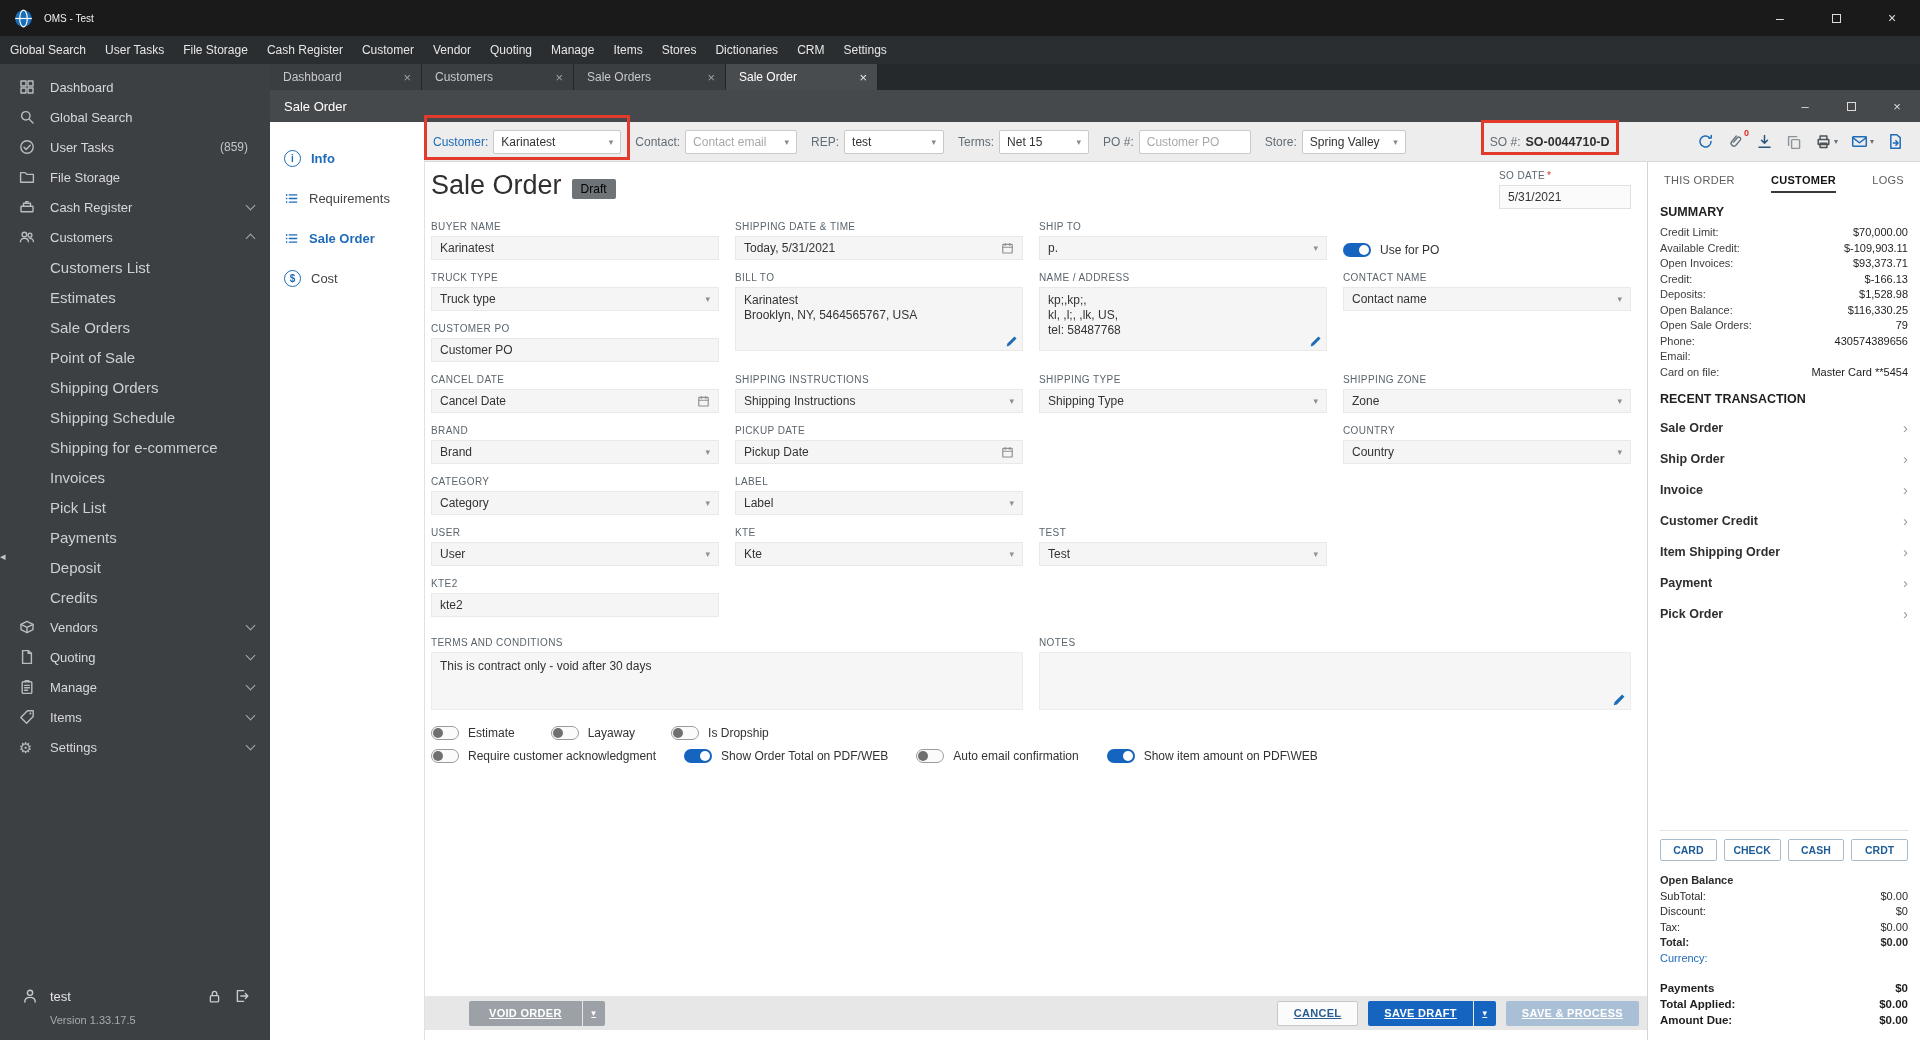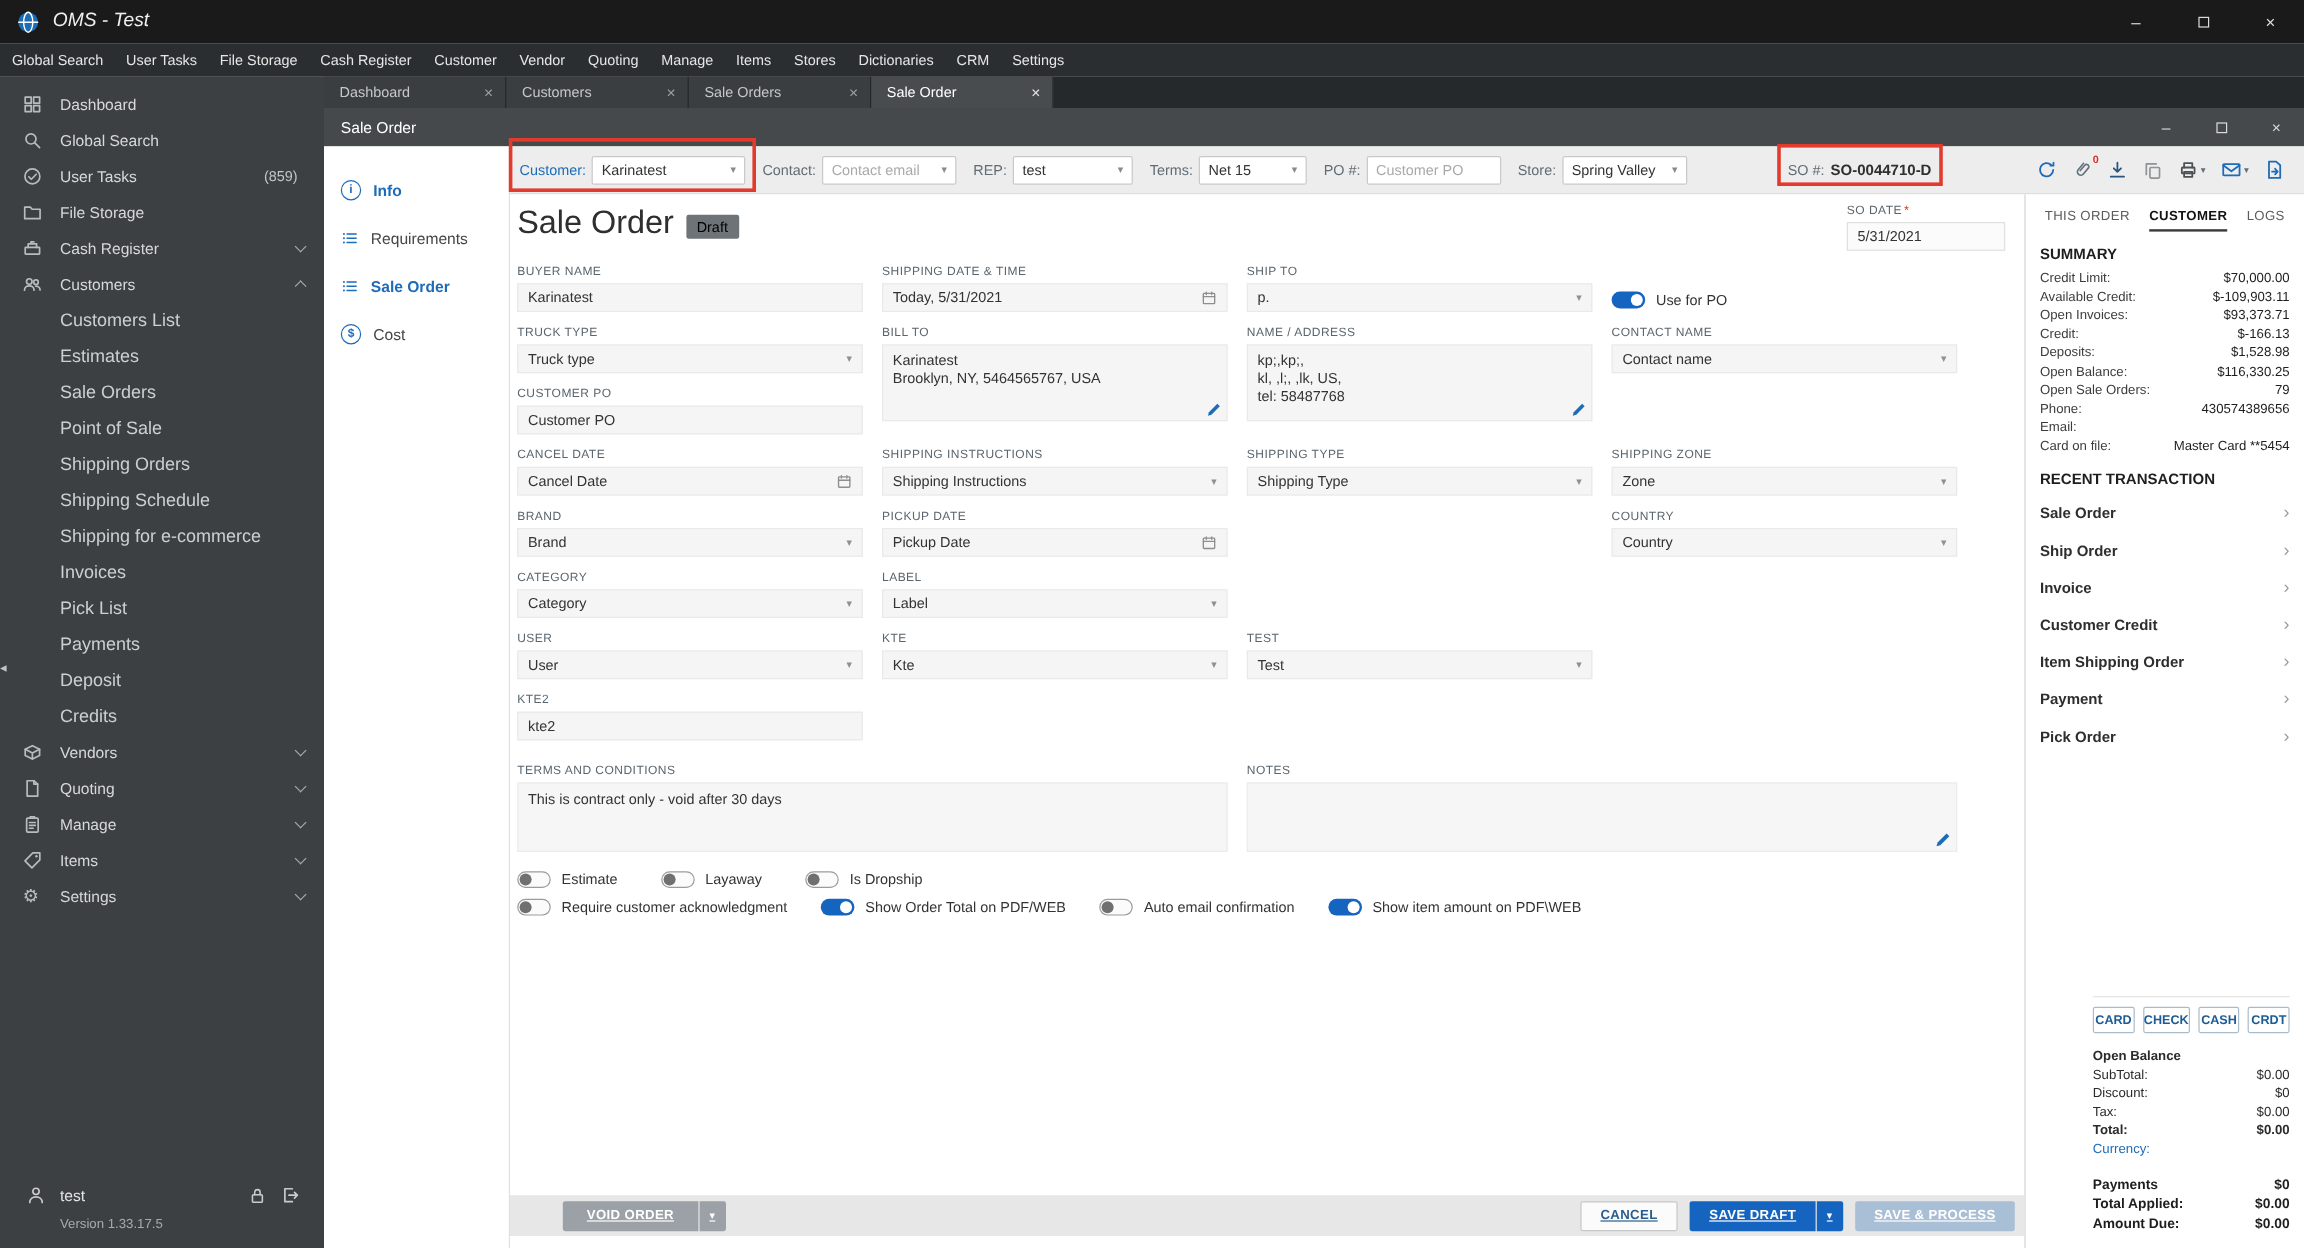--- a/index.html
+++ b/index.html
@@ -4,21 +4,21 @@
 <style>
   * { margin:0; padding:0; box-sizing:border-box; }
   html,body { width:1920px; height:1040px; overflow:hidden; }
   body { font-family:"Liberation Sans","DejaVu Sans",sans-serif; font-size:12px; color:#333; background:#fff; position:relative; }
 
   svg.ic { fill:none; stroke:currentColor; stroke-width:1.4; stroke-linecap:round; stroke-linejoin:round; flex:none; }
 
   
   .titlebar { height:36px; background:#1a1a1a; color:#fff; display:flex; align-items:center; padding-left:14px; }
   .logo { width:19px; height:19px; margin-right:11px; flex:none; }
-  .app-title { font-size:16px; color:#f0f0f0;font-style:italic; }
+  .app-title { font-size:10px; color:#f0f0f0; }
   .win-controls { margin-left:auto; display:flex; height:100%; }
   .win-btn { width:56px; height:100%; display:flex; align-items:center; justify-content:center; color:#dcdcdc; font-size:14px; }
   .win-box { width:9px; height:9px; border:1.2px solid #dcdcdc; display:inline-block; }
 
   
   .menubar { height:28px; background:#2b2e30; display:flex; align-items:center; gap:19px; padding:0 10px; }
   .menu-item { color:#e6e6e6; font-size:12px; white-space:nowrap; }
 
   
   .main { display:flex; height:976px; }
@@ -132,30 +132,30 @@
   .btn-dd { width:22px; padding:0; border-radius:0 2px 2px 0; margin-left:1px; color:#fff; }
   .btn-void-dd { background:#9ba1a6; }
   .right-actions { margin-left:auto; display:flex; align-items:center; gap:10px; }
   .btn-cancel { background:#fbfbfb; border:1px solid #c7c7c7; color:#2a5d8f; }
   .btn-save { background:#1565c0; color:#fff; border-radius:2px 0 0 2px; }
   .btn-save-dd { background:#1565c0; }
   .btn-process { background:#a9bfd6; color:#fff; }
   .arr-w { font-size:9px; color:#fff; }
 
   
-  .right-panel { width:233px; flex:none; background:#fff; border-left:1px solid #d5d5d5; display:flex; flex-direction:column; padding:0 12px 12px; min-height:0; }
+  .right-panel { width:273px; flex:none; background:#fff; border-left:1px solid #d5d5d5; display:flex; flex-direction:column; padding:0 12px 12px; min-height:0; }
   .rp-tabs { display:flex; justify-content:space-between; padding:12px 4px 0; }
   .rp-tab { font-size:11px; color:#5c5c5c; padding-bottom:5px; letter-spacing:.3px; }
   .rp-tab.active { color:#141414; font-weight:bold; border-bottom:2px solid #3a3a3a; }
   .rp-heading { font-size:12.5px; font-weight:bold; color:#1e1e1e; margin:12px 0 6px; }
   .kv { display:flex; justify-content:space-between; font-size:11px; line-height:15.5px; color:#3d3d3d; }
   .kv .v { color:#1e1e1e; text-align:right; }
   .rp-item { display:flex; align-items:center; justify-content:space-between; height:31px; font-size:12.5px; font-weight:bold; color:#2e2e2e; }
   .rp-item .rchev { color:#9a9a9a; font-size:15px; font-weight:normal; }
-  .rp-bottom { margin-top:auto;margin-left:44px; }
+  .rp-bottom { margin-top:auto; }
   .pay-btns { display:flex; gap:7px; padding-top:8px; border-top:1px solid #e4e4e4; }
   .pay-btn { flex:1; height:22px; border:1px solid #a9bccb; border-radius:2px; background:#fff; color:#1d5c96; font-size:10.5px; font-weight:bold; display:flex; align-items:center; justify-content:center; }
   .totals { margin-top:12px; font-size:11px; color:#2b2b2b; }
   .trow { display:flex; justify-content:space-between; line-height:15.5px; }
   .trow .tv { text-align:right; }
   .bold { font-weight:bold; }
   .link { color:#1e6bb8; }
   .pay-summary { margin-top:14px; font-size:11.5px; font-weight:bold; color:#1e1e1e; }
   .pay-summary .trow { line-height:16px; }
 </style>

